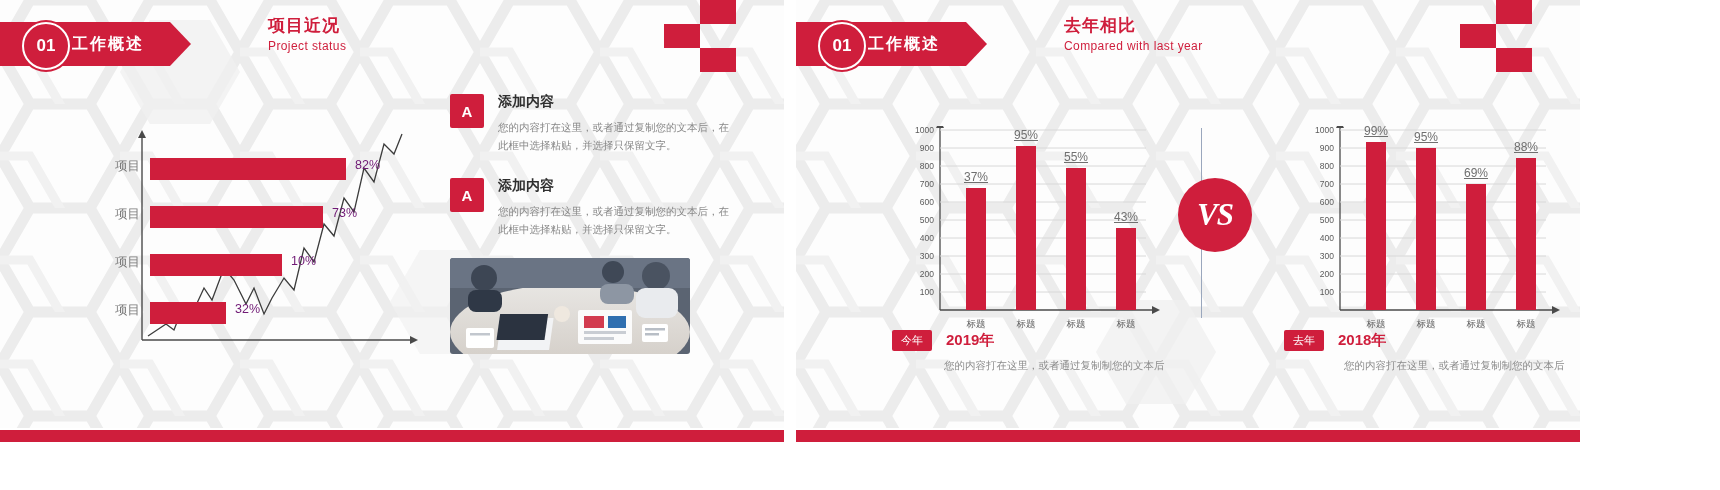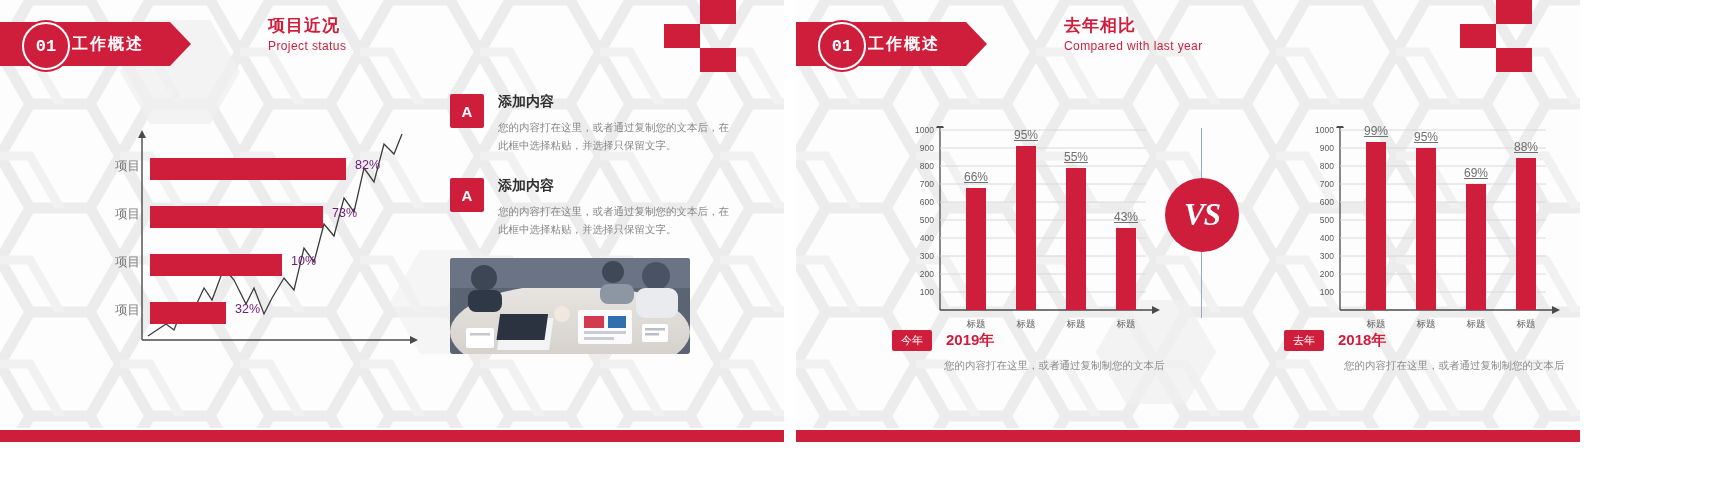--- a/index.html
+++ b/index.html
@@ -11,21 +11,21 @@
   
   .hexbg{position:absolute;inset:0;overflow:hidden;}
   .hexbg svg{position:absolute;top:0;left:0;}
   
   .deco{position:absolute;top:0;right:0;}
   
   .hdr{position:absolute;top:22px;left:0;height:44px;display:flex;align-items:center;}
   .hdr-band{position:relative;height:44px;background:#cf1e3c;display:flex;align-items:center;padding-left:72px;padding-right:26px;}
   .hdr-band:after{content:"";position:absolute;right:-21px;top:0;width:0;height:0;border-top:22px solid transparent;border-bottom:22px solid transparent;border-left:21px solid #cf1e3c;}
   .hdr-title{color:#fff;font-size:16px;font-weight:bold;letter-spacing:2px;}
-  .circle{position:absolute;left:22px;top:0px;width:44px;height:44px;border-radius:50%;background:#cf1e3c;border:2px solid #ffffff;box-shadow:0 0 0 2px #cf1e3c;display:flex;align-items:center;justify-content:center;color:#fff;font-size:17px;font-weight:bold;font-family:Liberation Mono, monospace;}
+  .circle{position:absolute;left:22px;top:0px;width:44px;height:44px;border-radius:50%;background:#cf1e3c;border:2px solid #ffffff;box-shadow:0 0 0 2px #cf1e3c;display:flex;align-items:center;justify-content:center;color:#fff;font-size:17px;font-weight:bold;font-family:Liberation Sans, sans-serif;}
   .sub{position:absolute;left:268px;top:16px;line-height:1.18;}
   .sub .cn{color:#cf1e3c;font-size:17px;font-weight:bold;letter-spacing:1px;}
   .sub .en{color:#cf1e3c;font-size:12px;letter-spacing:.4px;margin-top:3px;}
   
   .hbar-chart{position:absolute;left:88px;top:128px;width:330px;height:232px;}
   .hrow{position:absolute;left:0;display:flex;align-items:flex-start;}
   .hrow .lbl{width:52px;text-align:right;color:#7a7a7a;font-size:12.5px;padding-right:10px;}
   .hbar{height:22px;background:#cf1e3c;}
   .hval{color:#701a75;font-size:12.5px;margin-left:9px;}
   
@@ -230,33 +230,33 @@
       <span class="tick" style="top:22px;left:16px;width:34px;text-align:right;">900</span>
       <span class="tick" style="top:40px;left:16px;width:34px;text-align:right;">800</span>
       <span class="tick" style="top:58px;left:16px;width:34px;text-align:right;">700</span>
       <span class="tick" style="top:76px;left:16px;width:34px;text-align:right;">600</span>
       <span class="tick" style="top:94px;left:16px;width:34px;text-align:right;">500</span>
       <span class="tick" style="top:112px;left:16px;width:34px;text-align:right;">400</span>
       <span class="tick" style="top:130px;left:16px;width:34px;text-align:right;">300</span>
       <span class="tick" style="top:148px;left:16px;width:34px;text-align:right;">200</span>
       <span class="tick" style="top:166px;left:16px;width:34px;text-align:right;">100</span>
 
-      <span class="vval" style="left:92px;top:44px;">66%</span>
+      <span class="vval" style="left:92px;top:44px;">37%</span>
       <span class="vval" style="left:142px;top:2px;">95%</span>
       <span class="vval" style="left:192px;top:24px;">55%</span>
       <span class="vval" style="left:242px;top:84px;">43%</span>
 
       <span class="vcat" style="left:92px;top:192px;">标题</span>
       <span class="vcat" style="left:142px;top:192px;">标题</span>
       <span class="vcat" style="left:192px;top:192px;">标题</span>
       <span class="vcat" style="left:242px;top:192px;">标题</span>
     </div>
 
     <div class="vsdiv" style="left:405px;top:128px;"></div>
-    <div class="vs" style="left:369px;top:178px;">VS</div>
+    <div class="vs" style="left:382px;top:178px;">VS</div>
 
     <div class="vchart" style="left:488px;width:300px;">
       <svg width="300" height="210" style="position:absolute;left:0;top:0;">
         <line x1="56" y1="0" x2="56" y2="184" stroke="#4a4a4a" stroke-width="1.3"></line>
         <polygon points="52,2 56,-6 60,2" fill="#4a4a4a"></polygon>
         <line x1="56" y1="184" x2="268" y2="184" stroke="#4a4a4a" stroke-width="1.3"></line>
         <polygon points="268,180 276,184 268,188" fill="#4a4a4a"></polygon>
         <g stroke="#d8d8d8" stroke-width="1">
           <line x1="56" y1="166" x2="262" y2="166"></line>
             <line x1="56" y1="148" x2="262" y2="148"></line>

